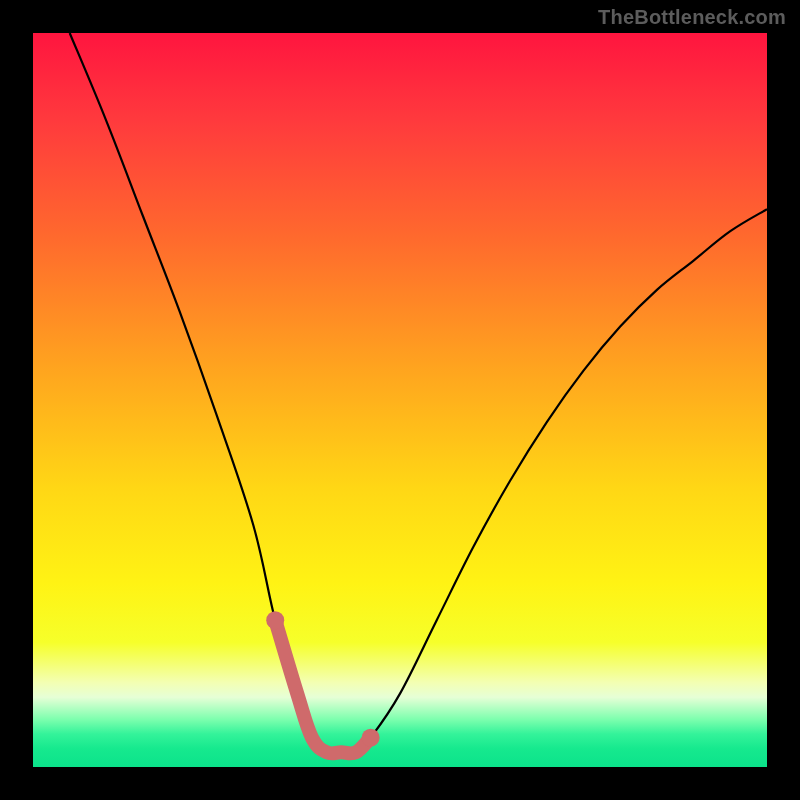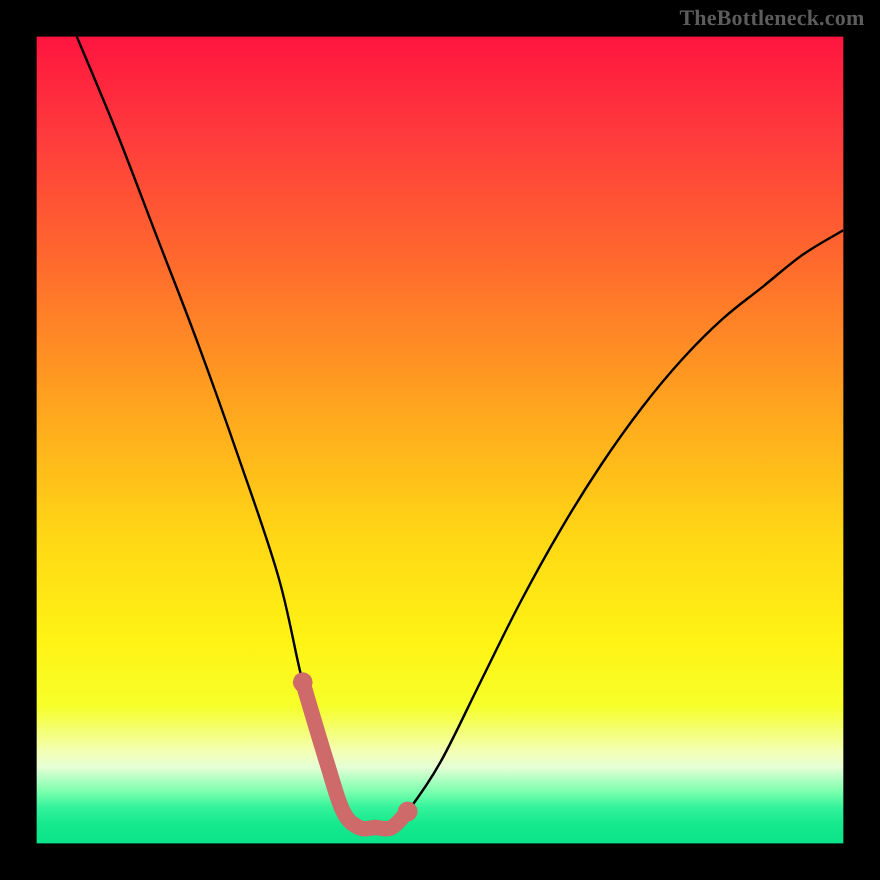--- a/index.html
+++ b/index.html
@@ -9,21 +9,20 @@
     height: 800px;
     overflow: hidden;
     background: #000;
     font-family: Arial, Helvetica, sans-serif;
   }
   .stage {
     position: relative;
     width: 800px;
     height: 796px;
     background: #000;
-    font-family: Liberation Serif, serif;
   }
   .plot-area {
     position: absolute;
     left: 33px;
     top: 33px;
     width: 734px;
     height: 734px;
     overflow: hidden;
   }
   .gradient {

